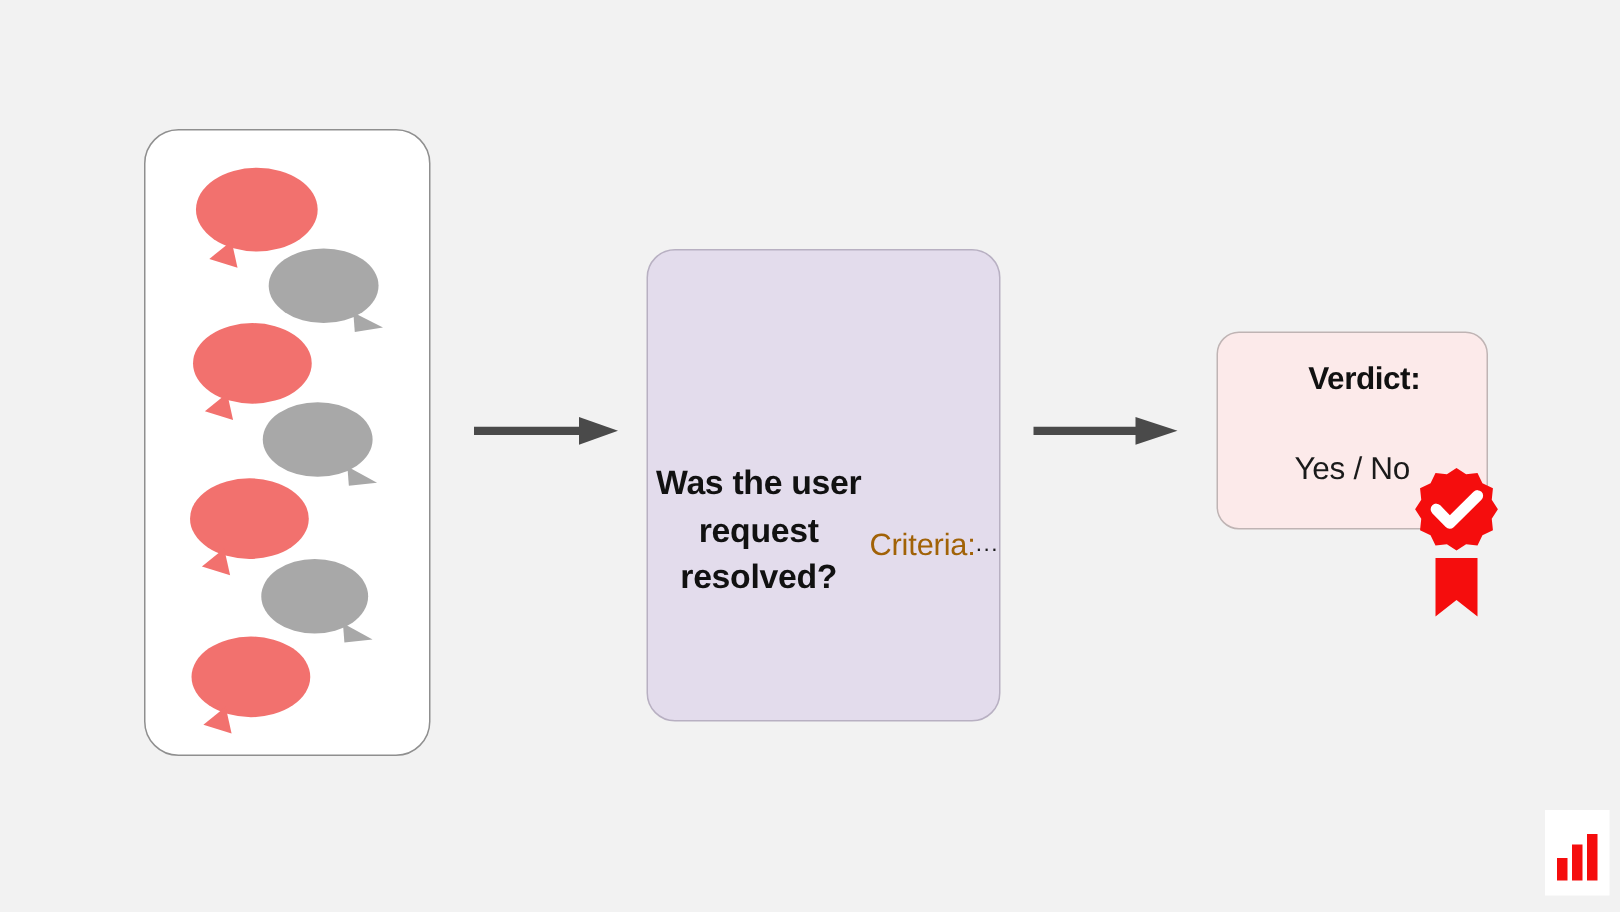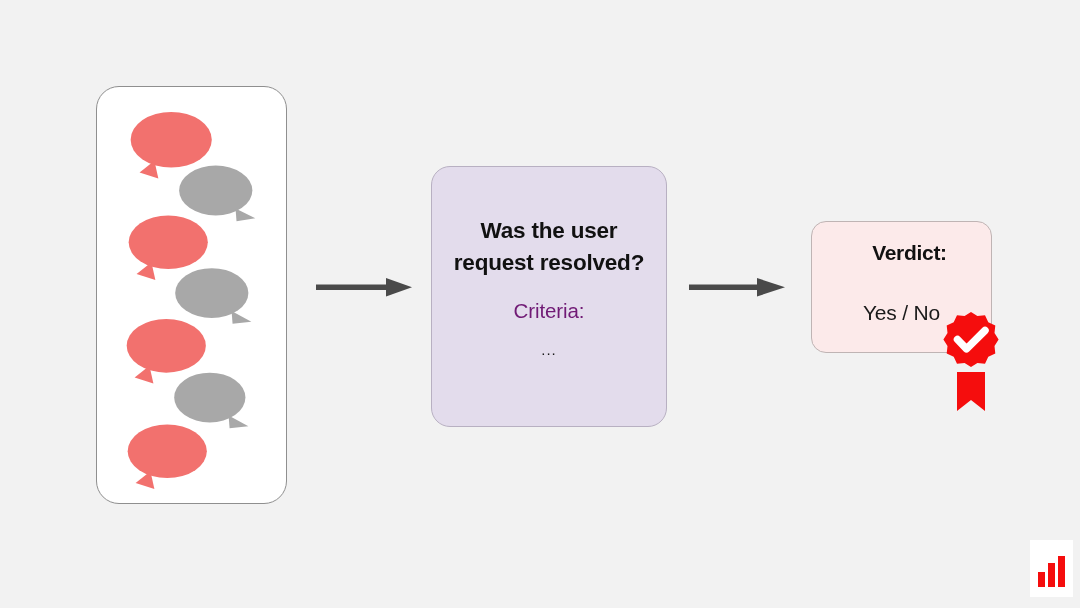--- a/index.html
+++ b/index.html
@@ -49,44 +49,44 @@
     position: absolute;
   }
   .arrow svg { display: block; overflow: visible; }
 
   
   .prompt-card {
     position: absolute;
     left: 431px;
     top: 166px;
     width: 236px;
-    height: 261px;
+    height: 315px;
     background: #e3dcec;
     border: 1px solid #b8b0c2;
     border-radius: 19px;
     box-sizing: border-box;
     display: flex;
-    flex-direction: column;
+    flex-direction: row;
     align-items: center;
-    padding-top: 48px;
+    padding-top: 60px;
   }
   .prompt-title {
     font-size: 22.5px;
     font-weight: bold;
     color: #111111;
     line-height: 1.42;
     text-align: center;
     letter-spacing: -0.2px;
     width: 215px;
   }
   .prompt-criteria {
     margin-top: 20px;
     font-size: 20.5px;
     font-weight: normal;
-    color: #701a75;
+    color: #a16207;
     text-align: center;
     letter-spacing: -0.1px;
   }
   .prompt-ellipsis {
     margin-top: 18px;
     font-size: 15px;
     font-weight: normal;
     color: #1a1a1a;
     text-align: center;
     letter-spacing: 1px;

